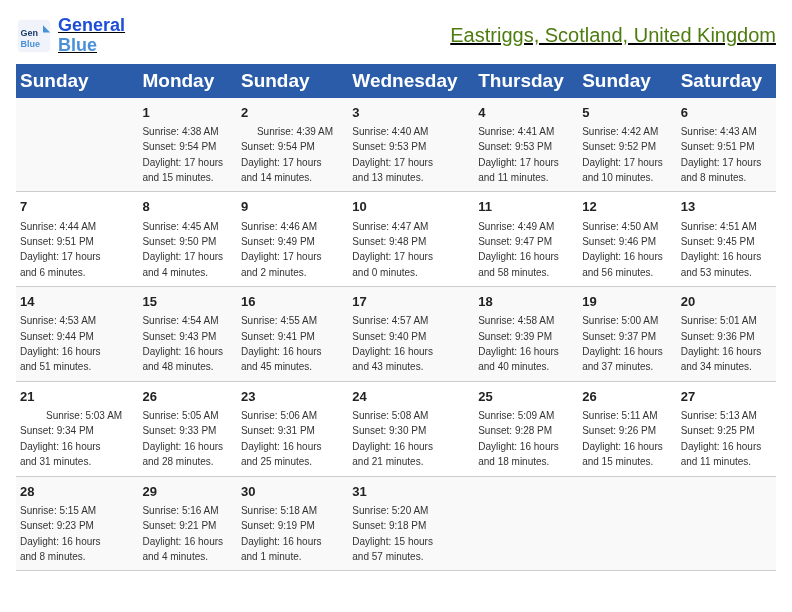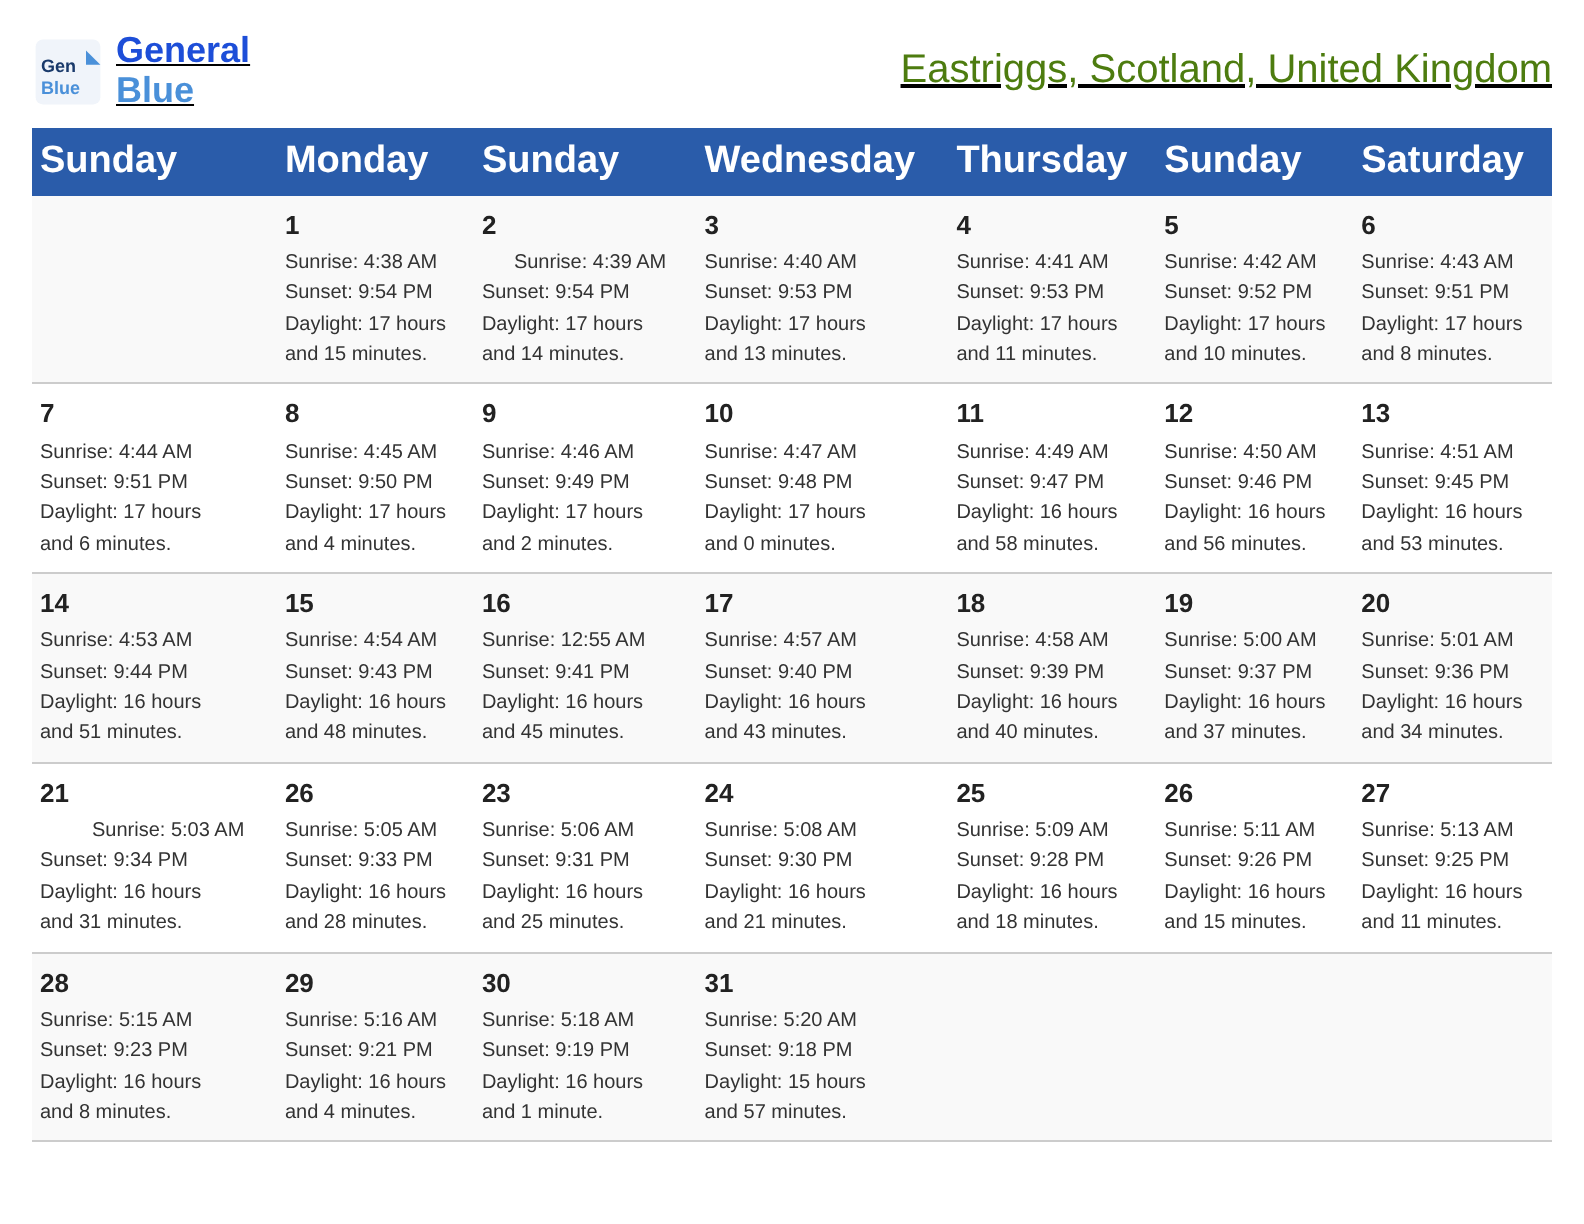--- a/index.html
+++ b/index.html
@@ -181,21 +181,21 @@
       </tr>
       <tr>
         <td><span class="day-num">14</span><span class="day-info" style="white-space: pre-line;">Sunrise: 4:53 AM
 Sunset: 9:44 PM
 Daylight: 16 hours
 and 51 minutes.</span></td>
         <td><span class="day-num">15</span><span class="day-info" style="white-space: pre-line;">Sunrise: 4:54 AM
 Sunset: 9:43 PM
 Daylight: 16 hours
 and 48 minutes.</span></td>
-        <td><span class="day-num">16</span><span class="day-info" style="white-space: pre-line;">Sunrise: 12:55 AM
+        <td><span class="day-num">16</span><span class="day-info" style="white-space: pre-line;">Sunrise: 4:55 AM
 Sunset: 9:41 PM
 Daylight: 16 hours
 and 45 minutes.</span></td>
         <td><span class="day-num">17</span><span class="day-info" style="white-space: pre-line;">Sunrise: 4:57 AM
 Sunset: 9:40 PM
 Daylight: 16 hours
 and 43 minutes.</span></td>
         <td><span class="day-num">18</span><span class="day-info" style="white-space: pre-line;">Sunrise: 4:58 AM
 Sunset: 9:39 PM
 Daylight: 16 hours

